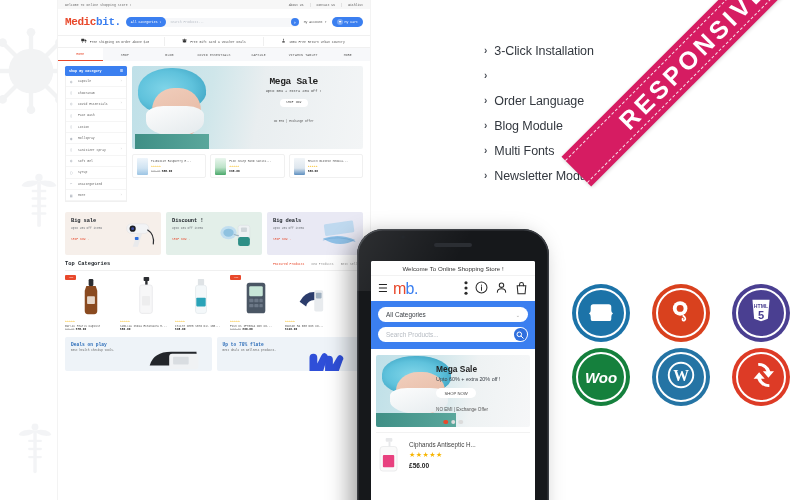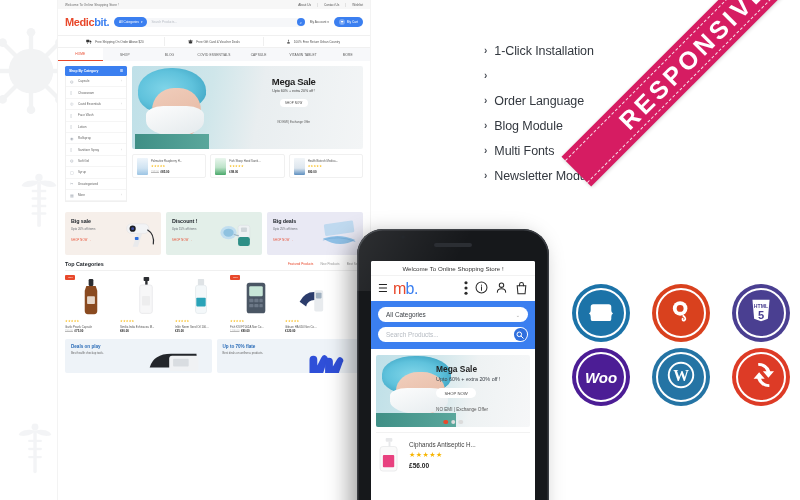--- a/index.html
+++ b/index.html
@@ -15,20 +15,21 @@
   .wm-virus { left: -12px; top: 28px; font-size: 86px; line-height: 1; opacity: .85; }
   .wm-cad { left: 8px; top: 170px; font-size: 62px; line-height: 1; opacity: .8; }
   .wm-cad2 { left: 6px; top: 420px; font-size: 58px; line-height: 1; opacity: .8; }
 
   
   .desktop {
     position: absolute; left: 58px; top: 0; width: 312px; height: 500px;
     background: #fff; z-index: 2;
     box-shadow: 0 0 0 1px #f3f3f3;
     overflow: hidden;
+    font-family: Liberation Mono, monospace;
   }
 
   .topbar {
     height: 9px; background: #f7f7f7; display: flex; align-items: center;
     padding: 0 7px; justify-content: space-between;
   }
   .topbar .welcome { font-size: 3.1px; color: #666; letter-spacing: .1px; }
   .topbar .links { display: flex; gap: 6px; font-size: 3.1px; color: #555; }
   .topbar .links span { padding-left: 6px; border-left: 1px solid #e2e2e2; }
   .topbar .links span:first-child { border-left: none; }
@@ -727,21 +728,21 @@
             </g>
           </svg>
       </div>
     </div>
   </div>
 </div>
 
 <div class="features">
   <div class="feat">
     <span class="cv">›</span>
-    <span class="ft">1-Click Installation</span>
+    <span class="ft">3-Click Installation</span>
   </div>
   <div class="feat">
     <span class="cv">›</span>
   </div>
   <div class="feat">
     <span class="cv">›</span>
     <span class="ft">Order Language</span>
   </div>
   <div class="feat">
     <span class="cv">›</span>
@@ -780,21 +781,21 @@
   </div>
   <div class="bdg" style="background:#4a3f91;">
     <span class="gl">
       <svg width="22" height="24" viewBox="0 0 24 28">
           <path d="M2 1h20l-2 22-8 3-8-3z" fill="#fff"></path>
           <text x="12" y="11" font-size="6" font-family="Liberation Sans, sans-serif" font-weight="bold" fill="#4a3f91" text-anchor="middle">HTML</text>
           <text x="12" y="23" font-size="13" font-family="Liberation Sans, sans-serif" font-weight="bold" fill="#4a3f91" text-anchor="middle">5</text>
         </svg>
     </span>
   </div>
-  <div class="bdg" style="background:#4c1d95;">
+  <div class="bdg" style="background:#15803d;">
     <span class="gl" style="font-size:15px;font-style:italic;">Woo</span>
   </div>
   <div class="bdg" style="background:#2574a4;">
     <span class="gl">
       <svg width="28" height="28" viewBox="0 0 32 32">
           <circle cx="16" cy="16" r="14" fill="none" stroke="#fff" stroke-width="2.2"></circle>
           <text x="16" y="23" font-size="18" font-family="Liberation Serif, serif" font-weight="bold" fill="#fff" text-anchor="middle">W</text>
         </svg>
     </span>
   </div>

